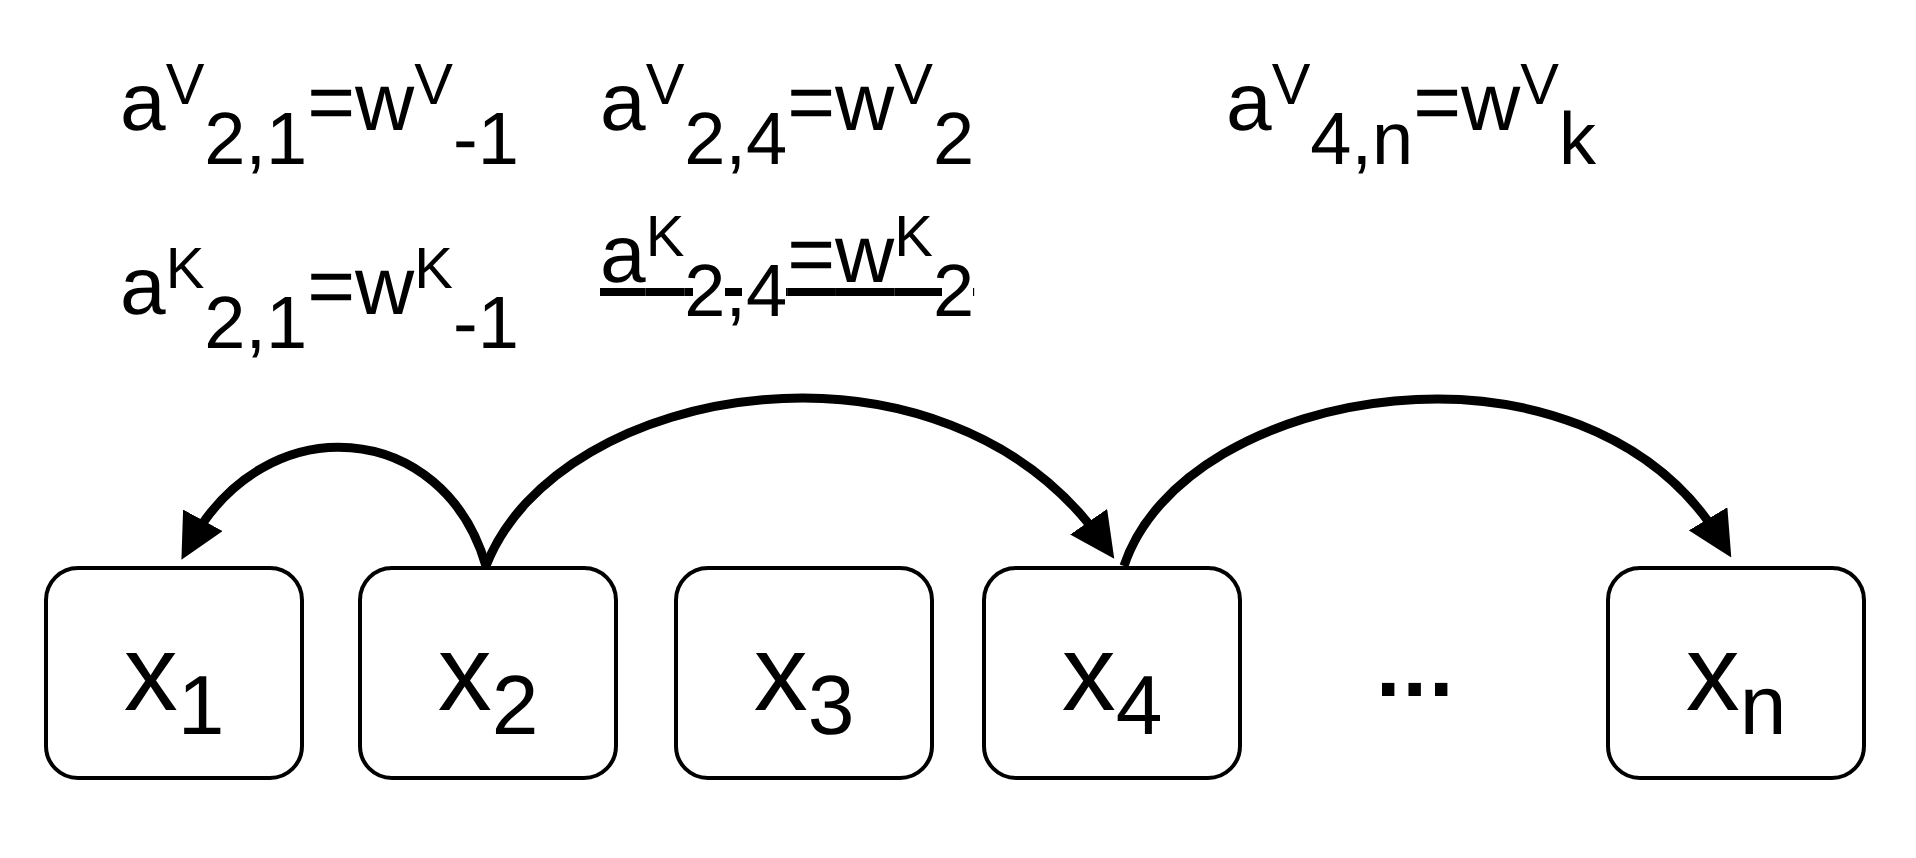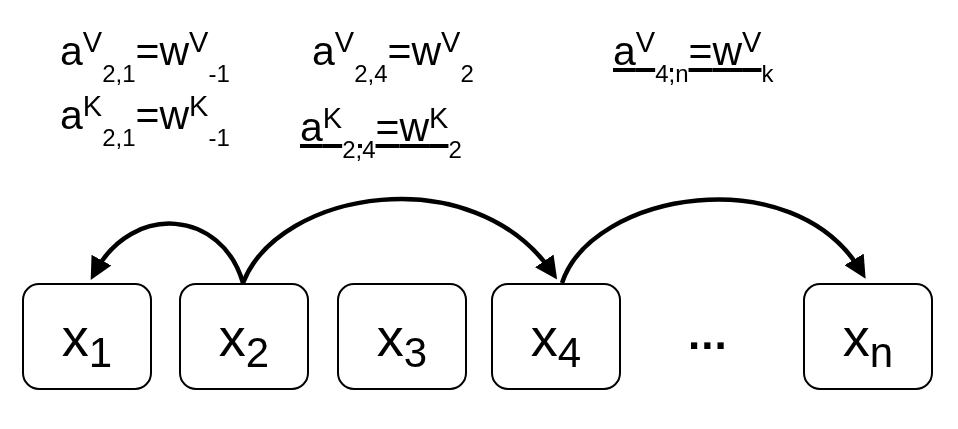--- a/index.html
+++ b/index.html
@@ -18,21 +18,21 @@
     white-space: nowrap;
     letter-spacing: 0;
     line-height: normal;
   }
   .eq .supscript {
     font-size: 29px;
     position: relative;
     top: -13px;
   }
   .eq .subscript {
-    font-size: 24px;
+    font-size: 37px;
     position: relative;
     top: 17px;
   }
   .arrows-svg {
     position: absolute;
     left: 0; top: 0;
     width: 958px; height: 429px;
   }
   .token-box {
     position: absolute;
@@ -61,25 +61,25 @@
     letter-spacing: 1px;
   }
 </style>
 </head>
 <body>
 
 <div class="canvas">
 
   <div class="eq" style="left:60px; top:28px;"><span>a</span><span class="supscript">V</span><span class="subscript">2,1</span><span>=</span><span>w</span><span class="supscript">V</span><span class="subscript">-1</span></div>
 
-  <div class="eq" style="left:312px; top:28px;"><span>a</span><span class="supscript">V</span><span class="subscript">2,4</span><span>=</span><span>w</span><span class="supscript">V</span><span class="subscript">2</span></div>
+  <div class="eq" style="left:300px; top:28px;"><span>a</span><span class="supscript">V</span><span class="subscript">2,4</span><span>=</span><span>w</span><span class="supscript">V</span><span class="subscript">2</span></div>
 
-  <div class="eq" style="left:613px; top:28px;text-decoration:underline;"><span>a</span><span class="supscript">V</span><span class="subscript">4,n</span><span>=</span><span>w</span><span class="supscript">V</span><span class="subscript">k</span></div>
+  <div class="eq" style="left:613px; top:28px;"><span>a</span><span class="supscript">V</span><span class="subscript">4,n</span><span>=</span><span>w</span><span class="supscript">V</span><span class="subscript">k</span></div>
 
-  <div class="eq" style="left:60px; top:92px;"><span>a</span><span class="supscript">K</span><span class="subscript">2,1</span><span>=</span><span>w</span><span class="supscript">K</span><span class="subscript">-1</span></div>
+  <div class="eq" style="left:60px; top:120px;"><span>a</span><span class="supscript">K</span><span class="subscript">2,1</span><span>=</span><span>w</span><span class="supscript">K</span><span class="subscript">-1</span></div>
 
   <div class="eq" style="left:300px; top:104px;text-decoration:underline;"><span>a</span><span class="supscript">K</span><span class="subscript">2,4</span><span>=</span><span>w</span><span class="supscript">K</span><span class="subscript">2</span></div>
 
 
   <svg class="arrows-svg" viewBox="0 0 958 429">
     <defs>
       <marker id="arrowhead" viewBox="0 0 10 10" refX="6" refY="5" markerWidth="5" markerHeight="5" orient="auto">
         <path d="M 0 0 L 10 5 L 0 10 z" fill="#000000"></path>
       </marker>
     </defs>

